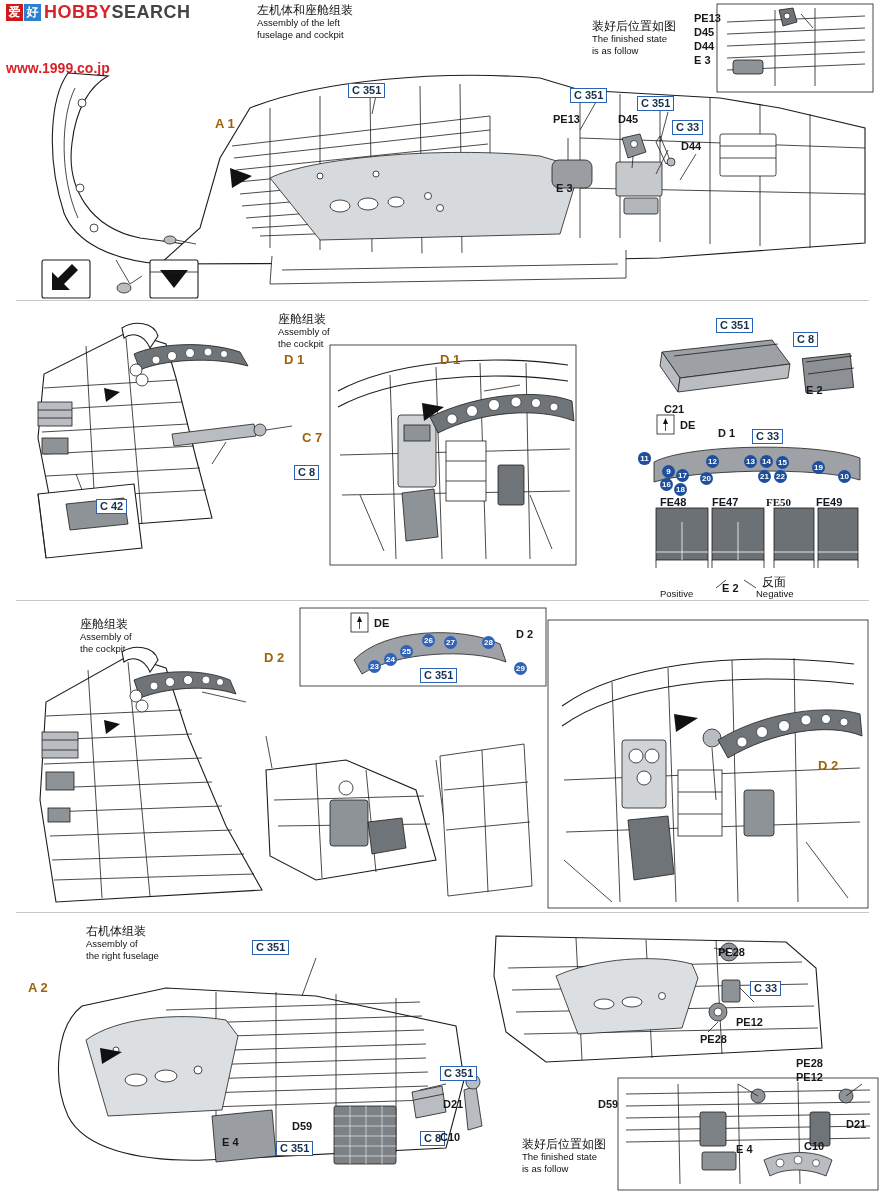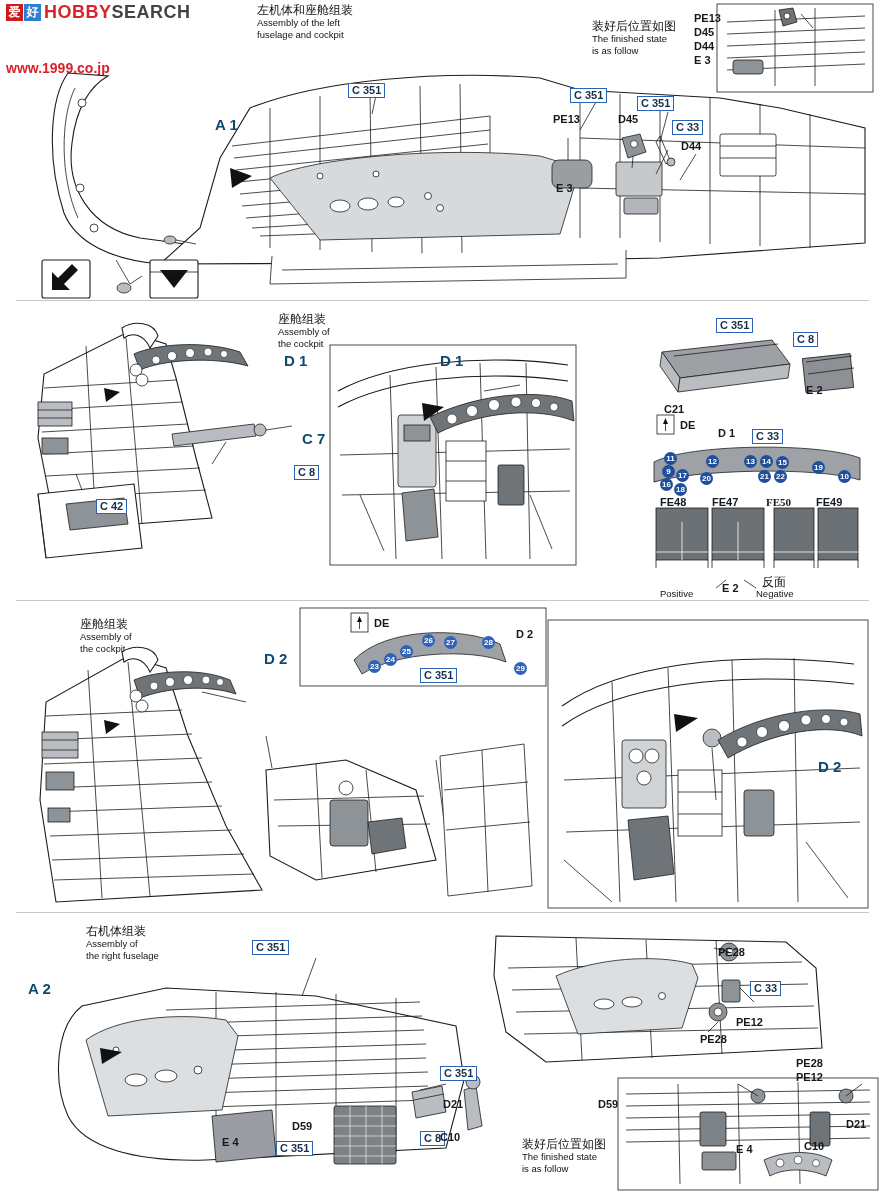--- a/index.html
+++ b/index.html
@@ -25,21 +25,21 @@
     display:inline-flex; align-items:center; gap:3px;
     border:1px solid #2a63b5; background:#ffffff;
     padding:0 3px; height:15px;
     font-size:11px; font-weight:bold; color:#16304f;
     white-space:nowrap;
   }
   .cbox .c { color:#16304f; }
   .cbox .n { color:#16304f; }
 
   
-  .plain { font-size:15px; font-weight:bold; color:#0c4a6e; }
+  .plain { font-size:13px; font-weight:bold; color:#a16207; }
 
   
   .logo-wrap { position:absolute; left:6px; top:2px; width:170px; height:30px; }
   .logo-sq { position:absolute; left:0; top:2px; width:17px; height:17px; background:#d01a1a; color:#fff;
              font-size:12px; font-weight:bold; text-align:center; line-height:17px; font-family:"DejaVu Sans",sans-serif;}
   .logo-sq2 { left:18px; background:#2d7fd0; }
   .logo-text { position:absolute; left:38px; top:0px; font-size:18px; font-weight:bold; color:#444; letter-spacing:.5px;}
   .logo-text .hob { color:#d8232a; }
   .logo-url { position:absolute; left:0px; top:22px; font-size:14px; color:#d8232a; font-weight:bold;margin-top:36px;}
 
@@ -350,21 +350,21 @@
         <span class="n">8</span>
       </span>
   </div>
   <div class="abs lbl-sm" style="left:664px; top:379px;margin-top:24px;">C21</div>
   <div class="abs lbl-sm" style="left:806px; top:384px;">E 2</div>
 
   <svg class="abs" style="left:648px; top:440px;" width="220" height="46">
     <path class="fillgray2" d="M6 22 C40 4 170 2 212 18 L212 40 C168 26 44 30 6 42 Z" style="fill:#9ea2a7"></path>
   </svg>
   <div class="abs num" style="left:662px; top:465px;">9</div>
-  <div class="abs num" style="left:664px; top:452px;">11</div>
+  <div class="abs num" style="left:638px; top:452px;border-radius:6px;">11</div>
   <div class="abs num" style="left:660px; top:478px;">16</div>
   <div class="abs num" style="left:676px; top:469px;">17</div>
   <div class="abs num" style="left:674px; top:483px;">18</div>
   <div class="abs num" style="left:706px; top:455px;">12</div>
   <div class="abs num" style="left:700px; top:472px;">20</div>
   <div class="abs num" style="left:744px; top:455px;">13</div>
   <div class="abs num" style="left:760px; top:455px;">14</div>
   <div class="abs num" style="left:776px; top:456px;">15</div>
   <div class="abs num" style="left:758px; top:470px;">21</div>
   <div class="abs num" style="left:774px; top:470px;">22</div>

